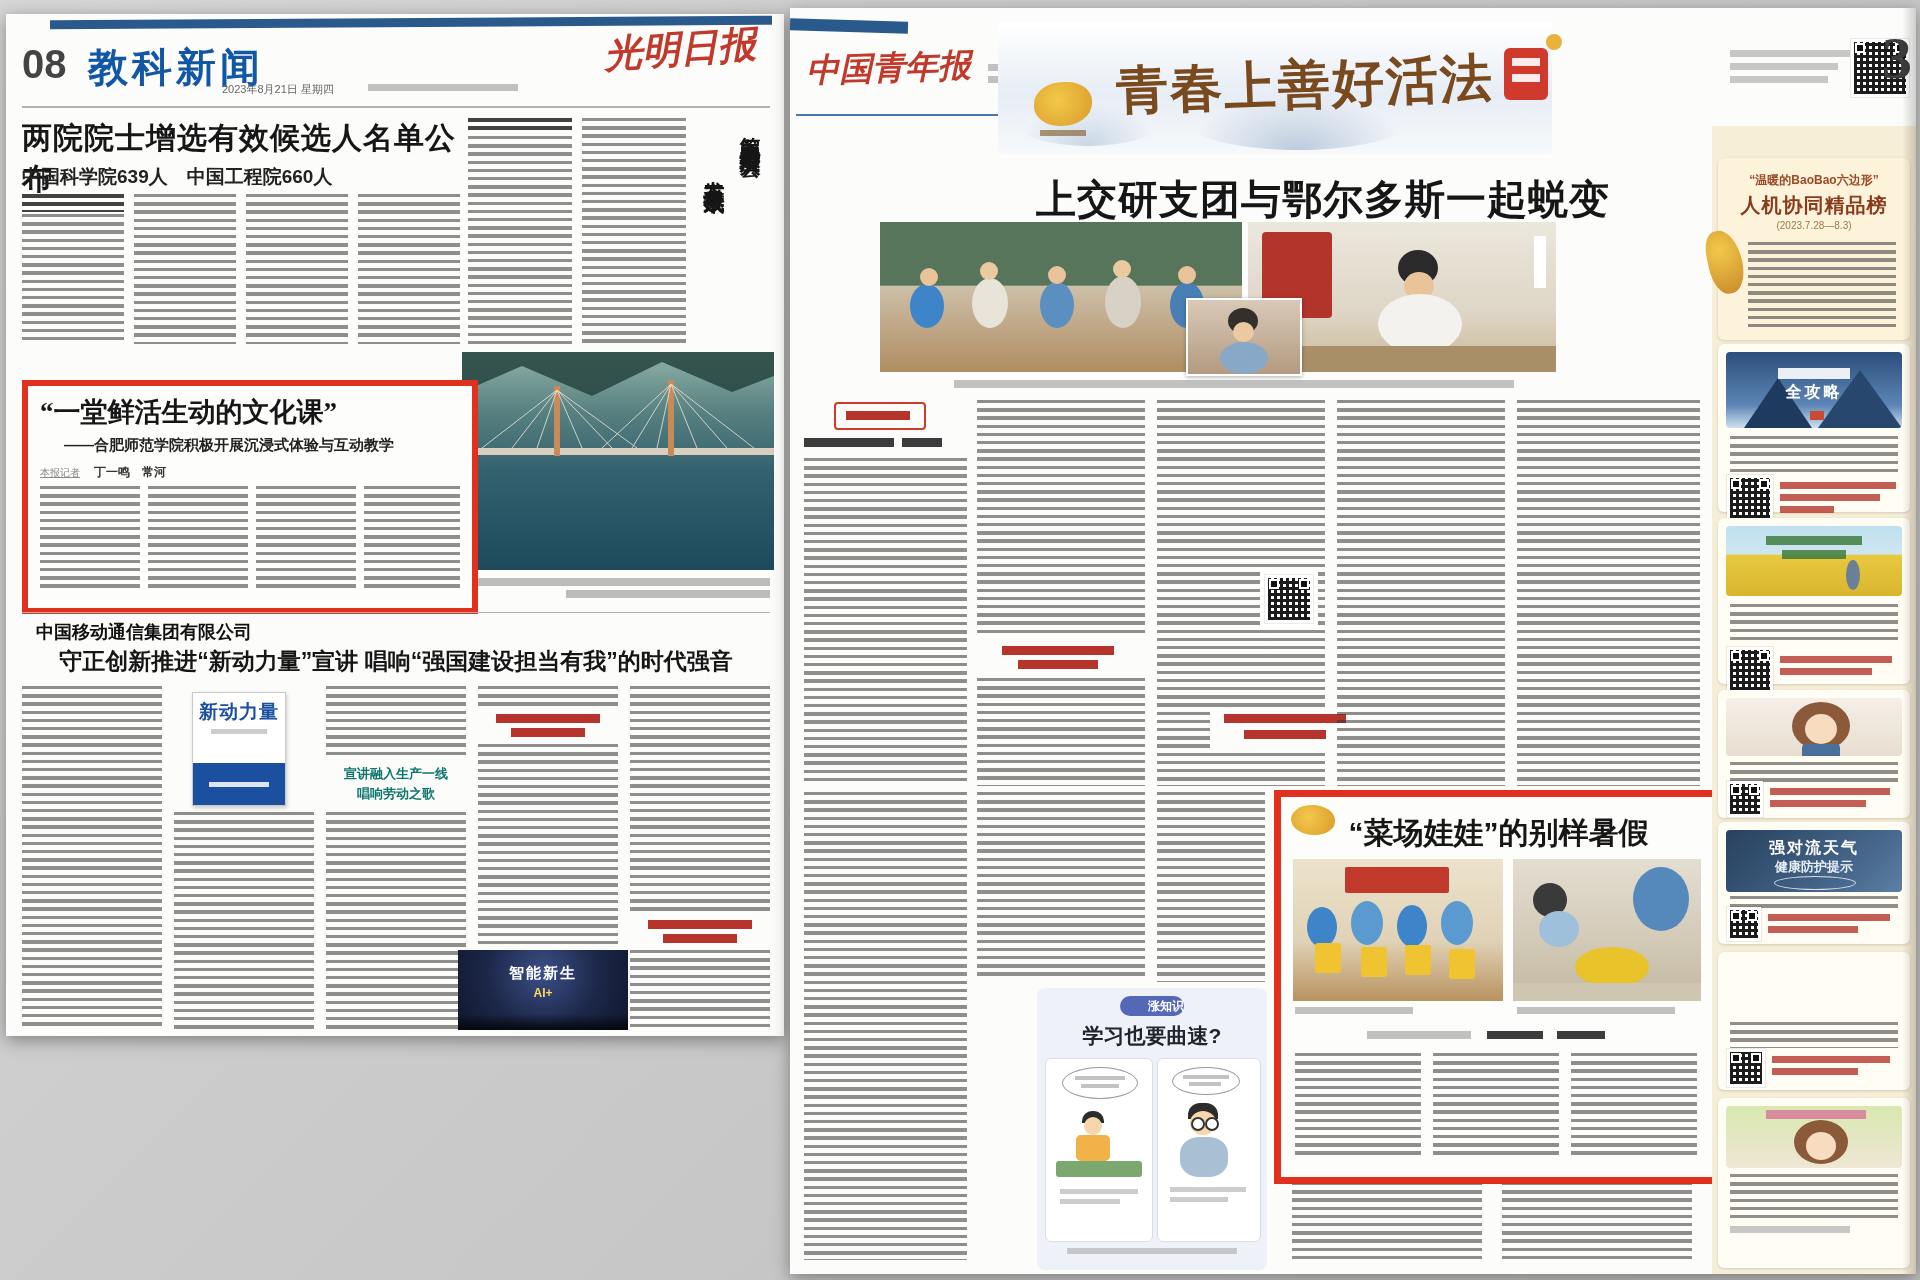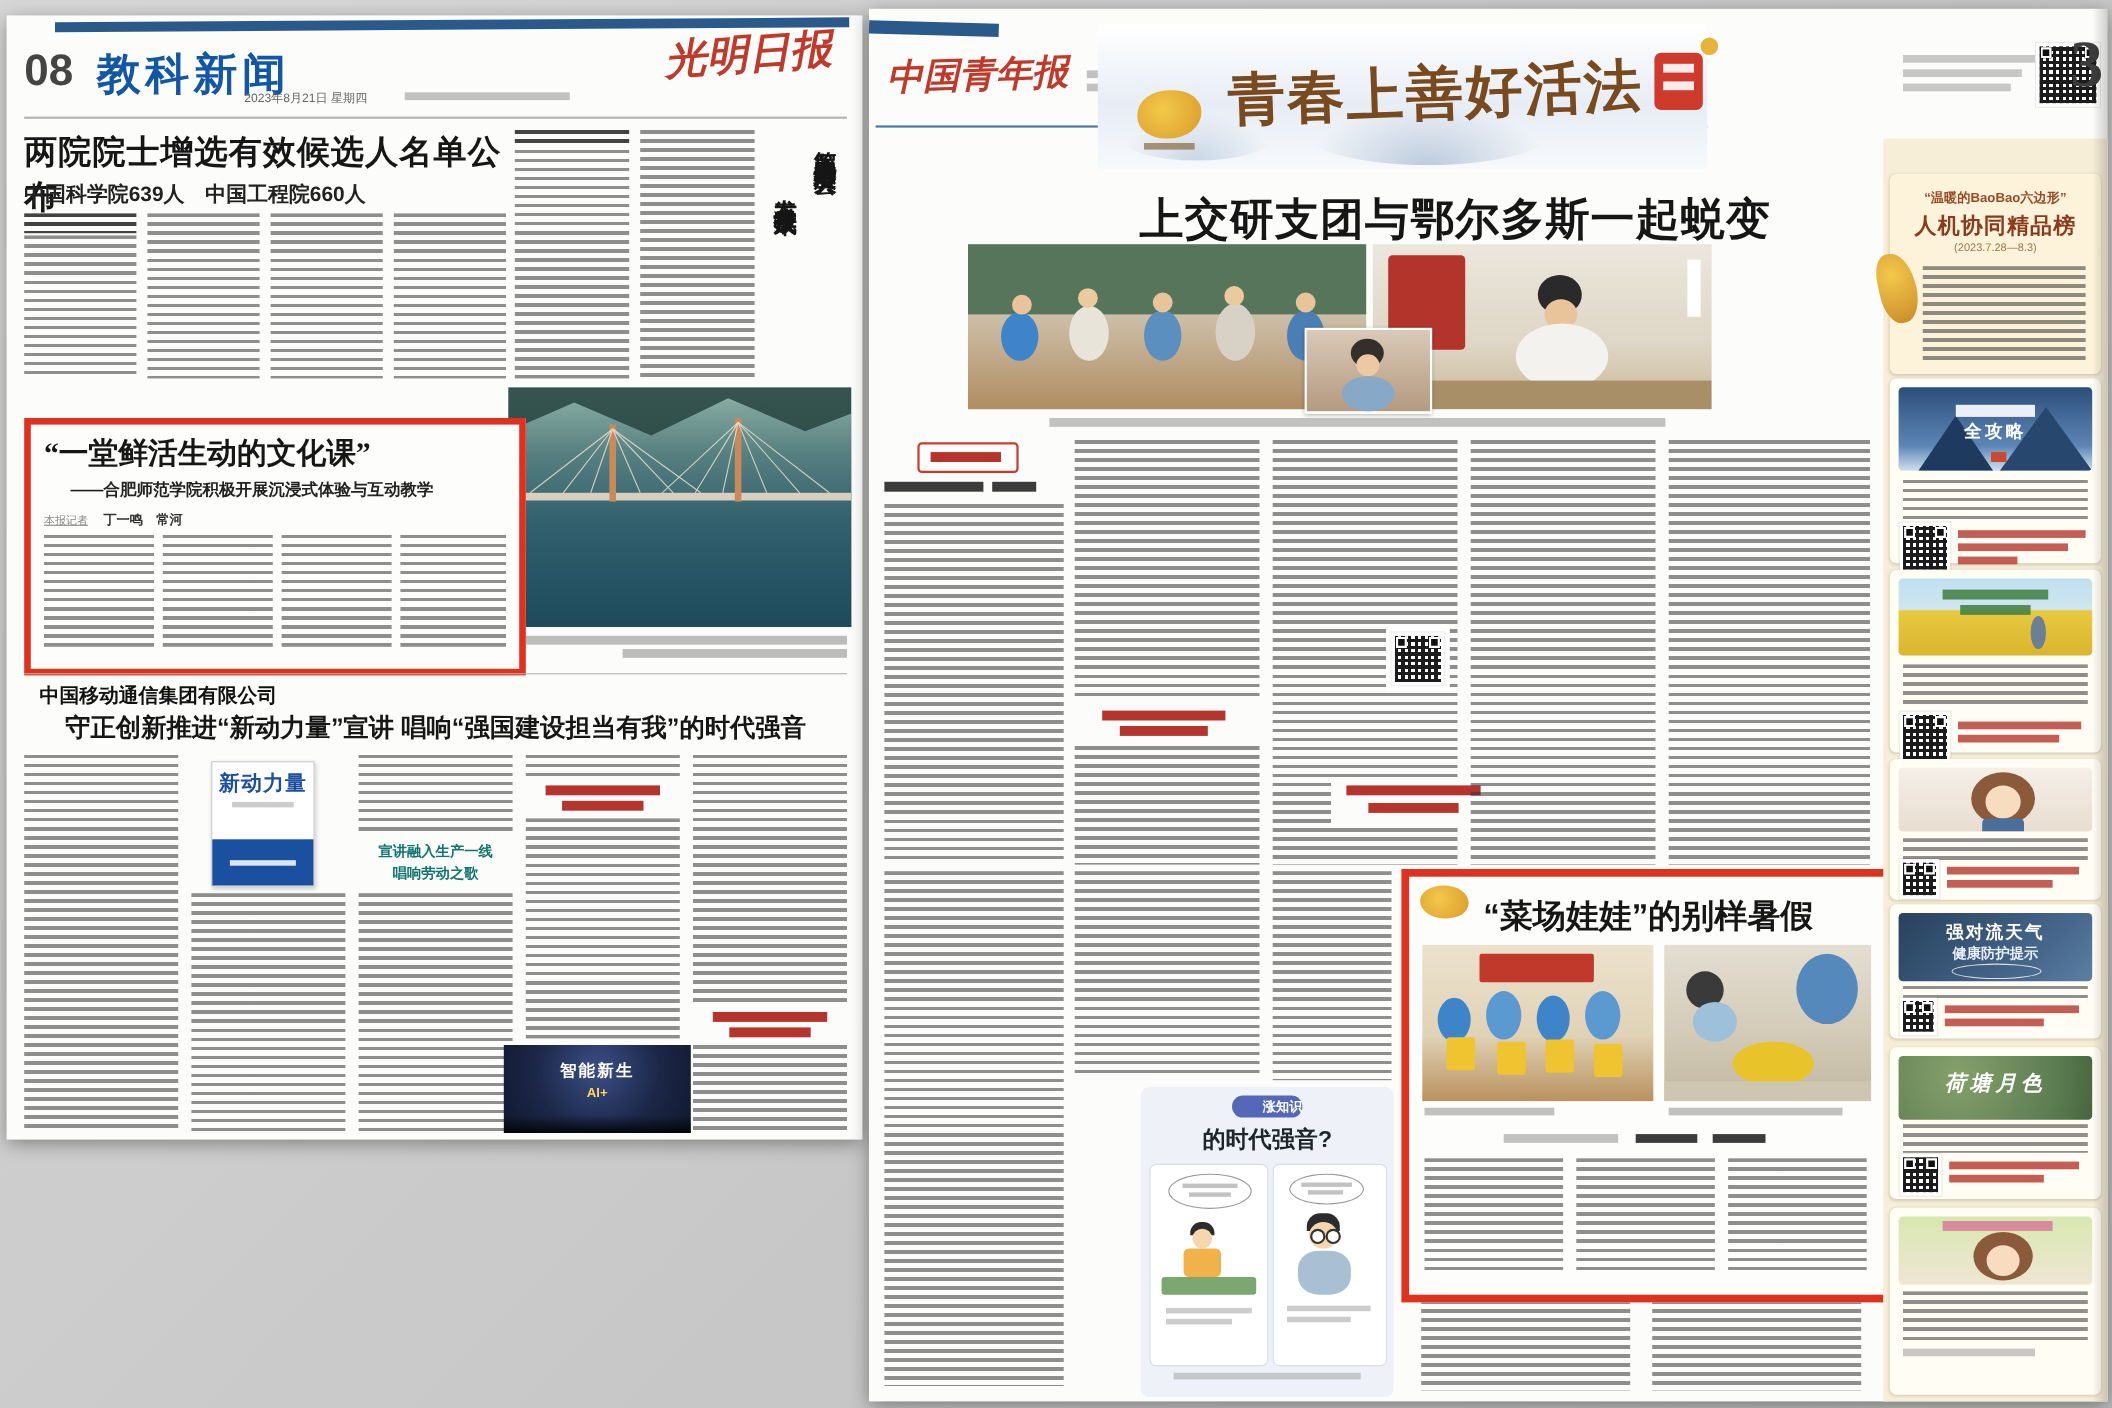--- a/index.html
+++ b/index.html
@@ -249,21 +249,21 @@
       <div class="dbar" style="left:206px;top:234px;width:56px;height:8px;"></div>
       <div class="dbar" style="left:276px;top:234px;width:48px;height:8px;"></div>
 
       <div class="tx" style="left:14px;top:256px;width:126px;height:106px;"></div>
       <div class="tx" style="left:152px;top:256px;width:126px;height:106px;"></div>
       <div class="tx" style="left:290px;top:256px;width:126px;height:106px;"></div>
     </div>
 
     <div class="abs" style="left:247px;top:980px;width:230px;height:282px;background:#eef2f8;border-radius:8px;">
       <div class="abs" style="left:83px;top:8px;width:64px;height:20px;background:#5568b8;border-radius:10px;color:#fff;font-size:12px;font-weight:700;text-align:right;line-height:20px;">涨知识</div>
-      <div class="abs headline" style="left:0;top:34px;width:100%;text-align:center;font-size:21px;color:#20242c;">的时代强音?</div>
+      <div class="abs headline" style="left:0;top:34px;width:100%;text-align:center;font-size:21px;color:#20242c;">学习也要曲速?</div>
 
       <div class="abs" style="left:8px;top:70px;width:106px;height:182px;background:#fff;border:1px solid #d8dde8;border-radius:6px;">
         <div class="abs" style="left:16px;top:8px;width:74px;height:30px;border:1.5px solid #999;border-radius:50%;background:#fff;">
           <div class="bar" style="left:12px;top:8px;width:50px;height:4px;opacity:.6;"></div>
           <div class="bar" style="left:18px;top:16px;width:38px;height:4px;opacity:.6;"></div>
         </div>
         <div class="blob" style="left:36px;top:52px;width:22px;height:12px;background:#2c2c2c;border-radius:10px 10px 0 0;"></div>
         <div class="blob" style="left:38px;top:58px;width:18px;height:18px;background:#f6d6ad;"></div>
         <div class="abs" style="left:30px;top:76px;width:34px;height:26px;background:#f2b24a;border-radius:5px;"></div>
         <div class="abs" style="left:10px;top:102px;width:86px;height:16px;background:#7aa86e;border-radius:3px;"></div>
@@ -342,23 +342,20 @@
         <div class="abs" style="left:0;top:28px;width:100%;text-align:center;font-size:13px;font-weight:700;color:#e8f0f8;">健康防护提示</div>
         <div class="abs" style="left:48px;top:46px;width:80px;height:12px;border:1.5px solid rgba(255,255,255,.8);border-radius:50%;"></div>
       </div>
       <div class="tx" style="left:12px;top:74px;width:168px;height:12px;"></div>
       <div class="qr" style="left:12px;top:88px;width:28px;height:28px;"></div>
       <div class="rbar" style="left:50px;top:92px;width:122px;height:7px;opacity:.8;"></div>
       <div class="rbar" style="left:50px;top:104px;width:90px;height:7px;opacity:.8;"></div>
     </div>
 
     <div class="card" style="left:928px;top:944px;width:192px;height:138px;">
-      <div class="cimg" style="top:8px;height:58px;background:radial-gradient(circle at 30% 30%,#86a06b,#5c7d52 70%,#47653f);">
-        <div class="abs serif" style="left:0;top:12px;width:100%;text-align:center;font-size:19px;font-weight:700;font-style:italic;color:#fff;letter-spacing:4px;">荷塘月色</div>
-      </div>
       <div class="tx" style="left:12px;top:70px;width:168px;height:26px;"></div>
       <div class="qr" style="left:12px;top:100px;width:32px;height:32px;"></div>
       <div class="rbar" style="left:54px;top:104px;width:118px;height:7px;opacity:.8;"></div>
       <div class="rbar" style="left:54px;top:116px;width:86px;height:7px;opacity:.8;"></div>
     </div>
 
     <div class="card" style="left:928px;top:1090px;width:192px;height:170px;">
       <div class="cimg" style="top:8px;height:62px;background:linear-gradient(180deg,#d8e8b0,#efe6d4);">
         <div class="bar" style="left:40px;top:4px;width:100px;height:9px;background:#d87a9a;opacity:.85;"></div>
         <div class="blob" style="left:68px;top:14px;width:54px;height:44px;background:#8a5a3a;"></div>

